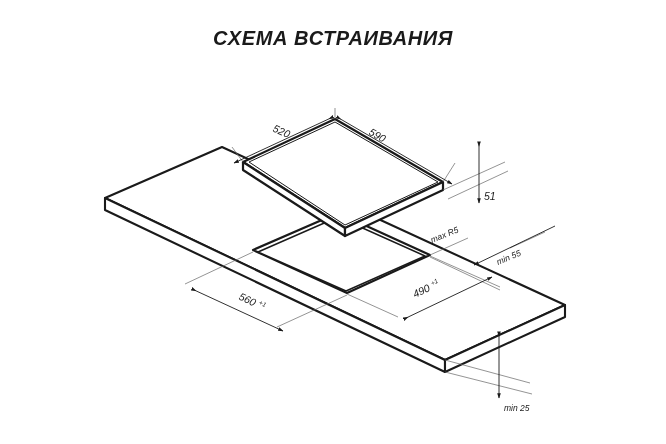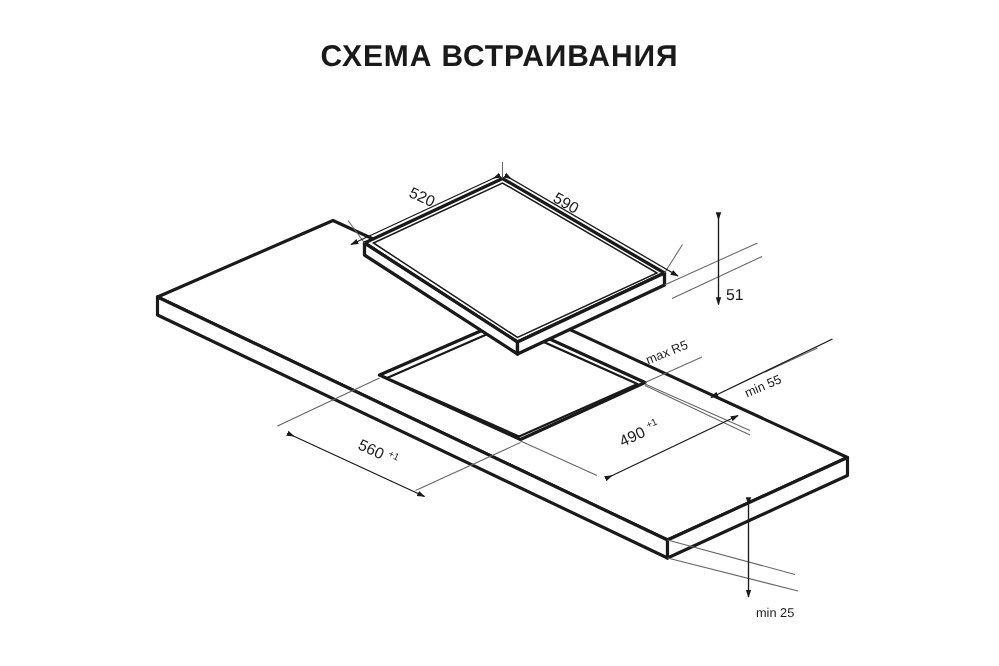--- a/index.html
+++ b/index.html
@@ -11,20 +11,21 @@
     width: 666px;
     height: 444px;
     overflow: hidden;
     font-family: "Liberation Sans", sans-serif;
   }
   #page {
     position: relative;
     width: 666px;
     height: 412px;
     background: #ffffff;
+    font-style: italic;
   }
   #diagram-title {
     position: absolute;
     top: 27px;
     left: 0;
     width: 666px;
     text-align: center;
     font-family: "Liberation Sans", sans-serif;
     font-size: 20px;
     font-weight: bold;

